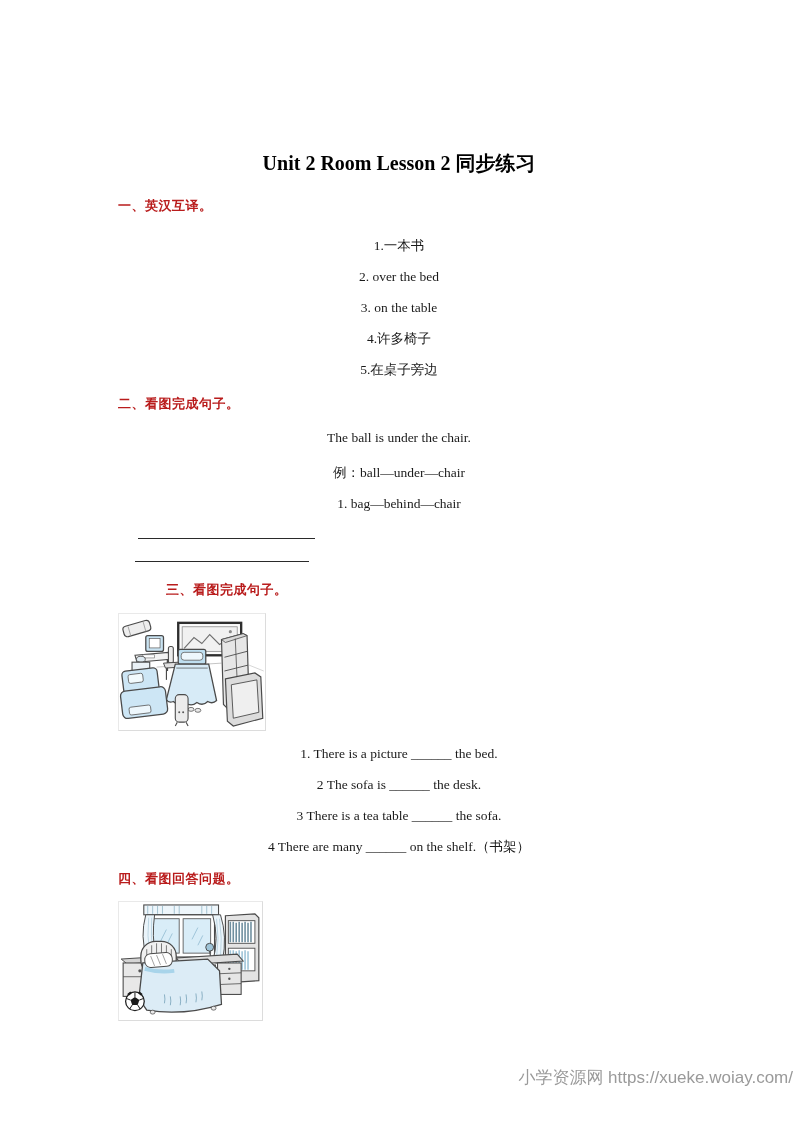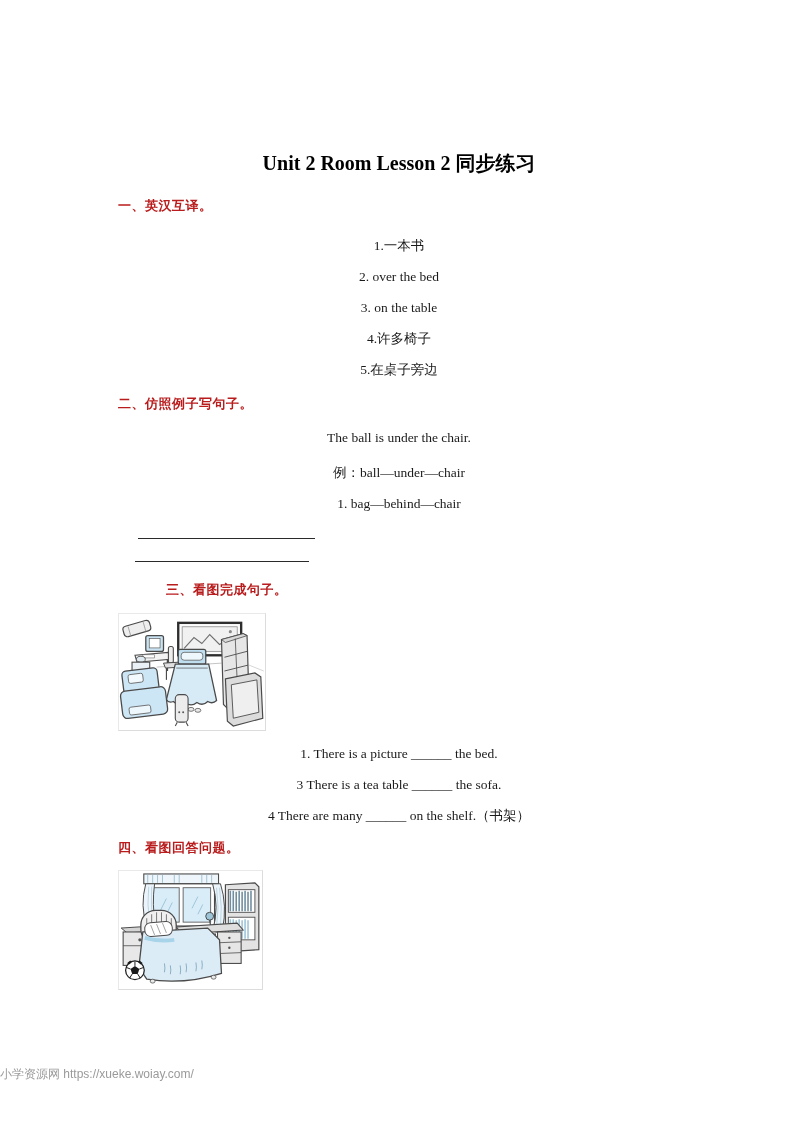--- a/index.html
+++ b/index.html
@@ -29,43 +29,43 @@
     height:14px; width:177px; margin-left:20px; margin-top:13px;
     border-bottom:1.2px solid #2a2a2a;
   }
   .answer-line.second { margin-top:9px; width:174px; margin-left:17px; }
   .illus-box {
     display:block; margin-top:12px; background:#fff;
     border:1px solid #e9e9e9; border-right-color:#dcdcdc; border-bottom-color:#dcdcdc;
   }
   .illus-box.second { margin-top:11px; }
   .footer {
-    position:absolute; left:0; right:0; top:1066px; text-align:left;
-    font-family:"Liberation Sans", sans-serif; font-size:12px; color:#9a9a9a;
+    position:absolute; left:0; right:0; top:1066px; text-align:right;
+    font-family:"Liberation Sans", sans-serif; font-size:17px; color:#9a9a9a;
   }
 </style>
 </head>
 <body>
 
 <div class="page">
   <div class="content">
 
     <h1 class="title">Unit 2 Room Lesson 2 同步练习</h1>
 
     <section>
       <h2 class="heading h-s1">一、英汉互译。</h2>
       <p class="line first">1.一本书</p>
       <p class="line">2. over the bed</p>
       <p class="line">3. on the table</p>
       <p class="line">4.许多椅子</p>
       <p class="line">5.在桌子旁边</p>
     </section>
 
     <section>
-      <h2 class="heading h-s2">二、仿照例子写句子。</h2>
+      <h2 class="heading h-s2">二、看图完成句子。</h2>
       <p class="line">The ball is under the chair.</p>
       <p class="line ex">例：ball—under—chair</p>
       <p class="line">1. bag—behind—chair</p>
       <div class="answer-line"></div>
       <div class="answer-line second"></div>
     </section>
 
     <section>
       <h2 class="heading h-s3">三、看图完成句子。</h2>
 
@@ -144,20 +144,21 @@
         <g>
           <rect x="57" y="82" width="13" height="28" rx="4" fill="#ececec" stroke="#4a4a4a" stroke-width="1.1"></rect>
           <circle cx="61" cy="100" r="1" fill="#555555"></circle>
           <circle cx="65" cy="100" r="1" fill="#555555"></circle>
           <line x1="59" y1="110" x2="57" y2="114" stroke="#4a4a4a" stroke-width="1.1"></line>
           <line x1="68" y1="110" x2="70" y2="114" stroke="#4a4a4a" stroke-width="1.1"></line>
         </g>
       </svg>
 
       <p class="line">1. There is a picture ______ the bed.</p>
+      <p class="line">2 The sofa is ______ the desk.</p>
       <p class="line">3 There is a tea table ______ the sofa.</p>
       <p class="line">4 There are many ______ on the shelf.（书架）</p>
     </section>
 
     <section>
       <h2 class="heading h-s4">四、看图回答问题。</h2>
 
       <svg class="illus-box second" width="145" height="120" viewBox="0 0 145 120">
 
         <g>

